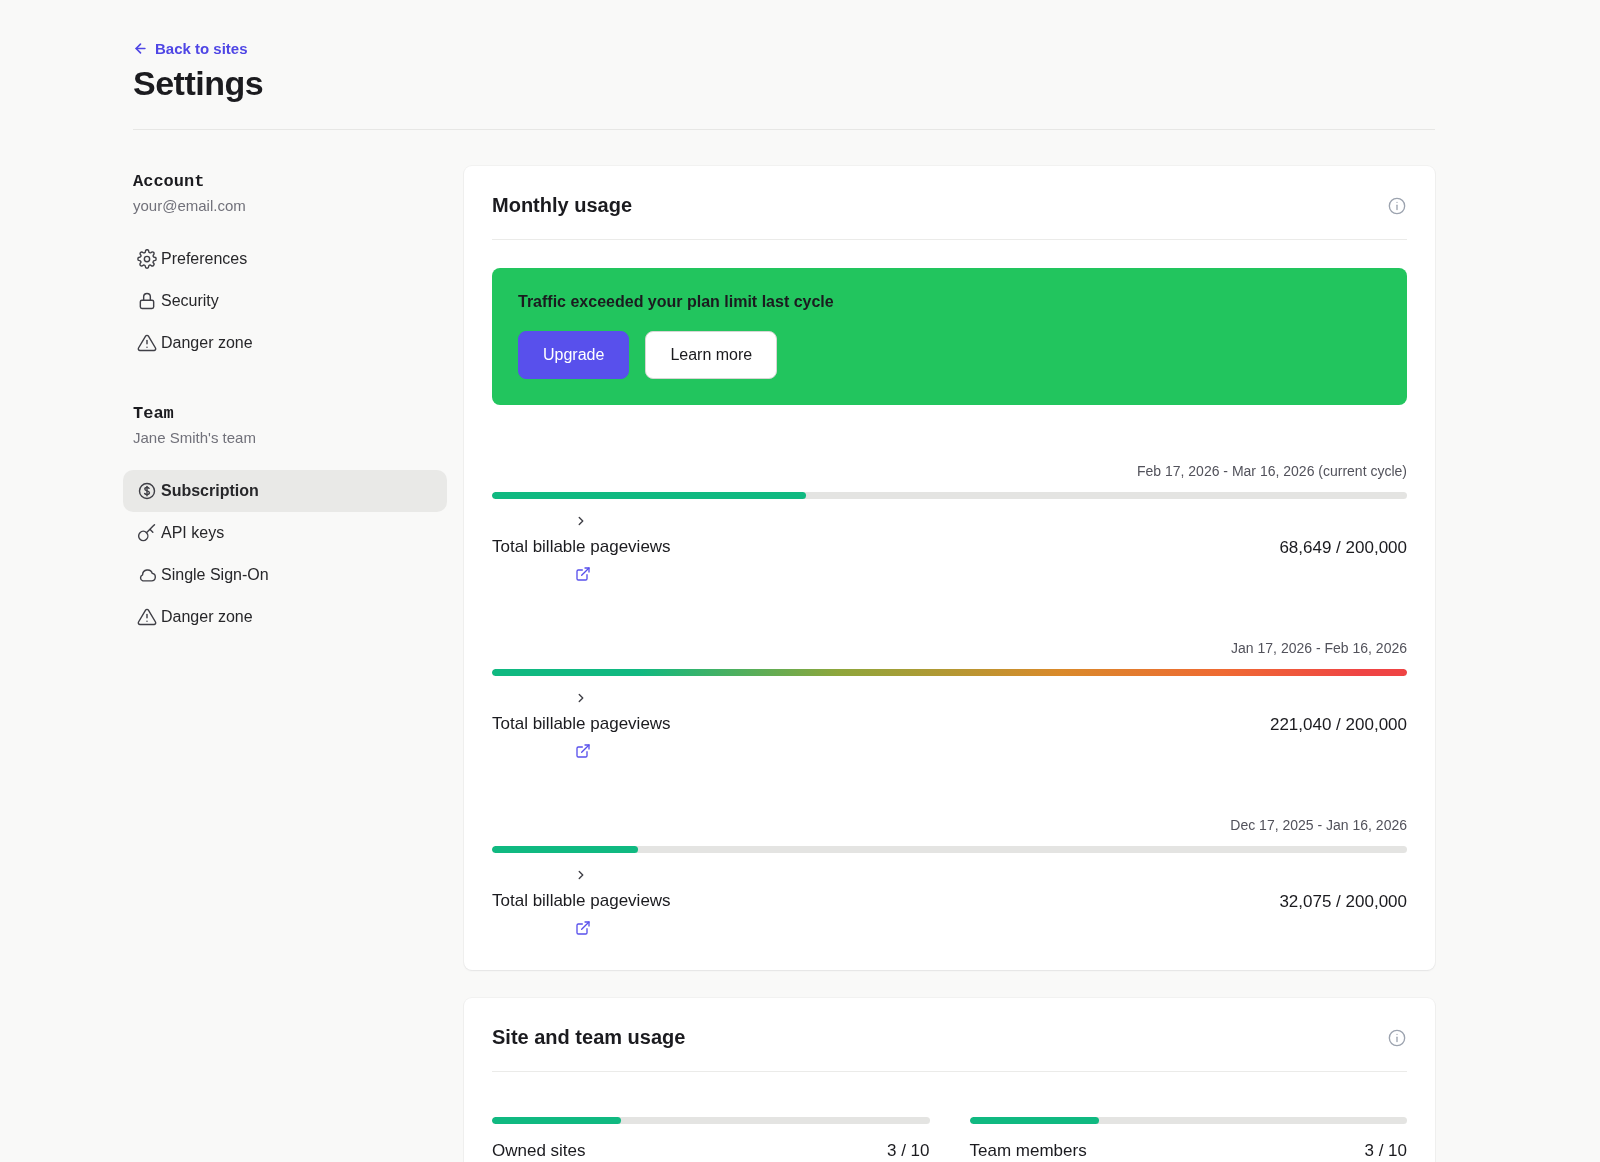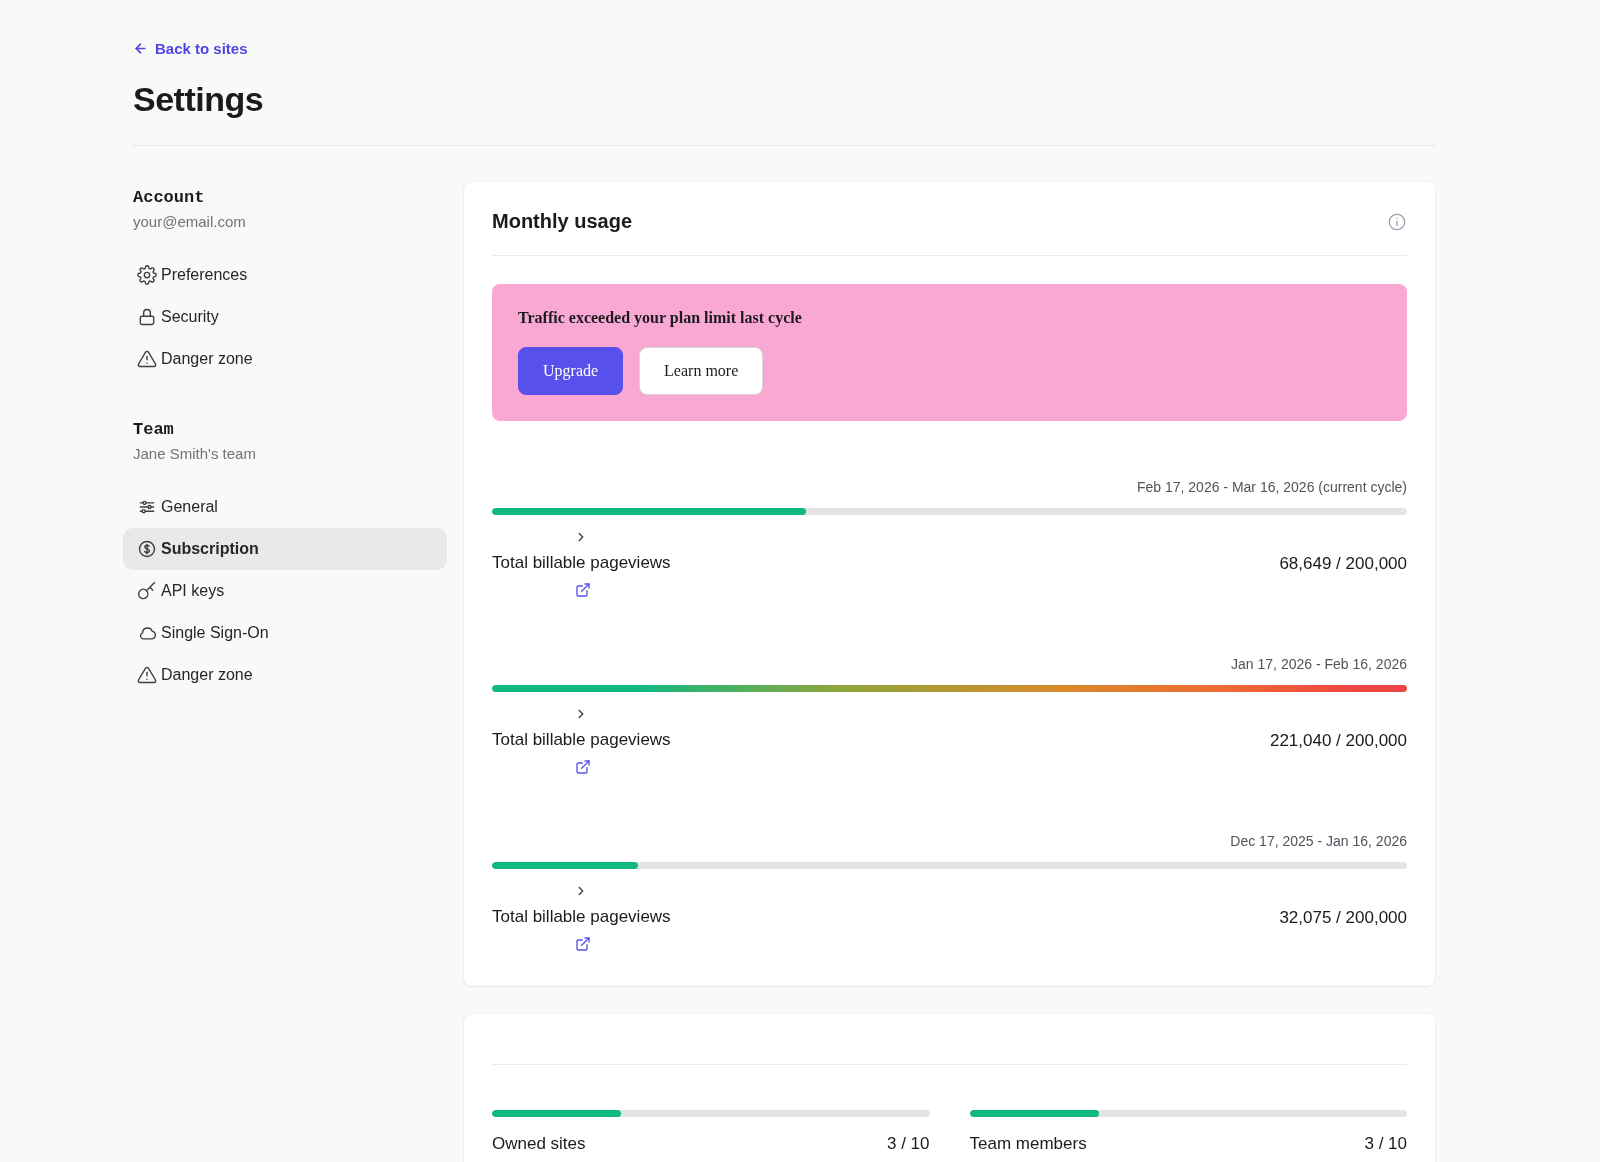--- a/index.html
+++ b/index.html
@@ -13,21 +13,21 @@
   .page { padding: 40px 165px 40px 133px; }
 
   
   .back-link {
     display: inline-flex; align-items: center; gap: 7px;
     color: #4f46e5; font-size: 15px; font-weight: 700;
     text-decoration: none; cursor: pointer;
   }
   .page-title {
     font-size: 34px; font-weight: 700; color: #1b1b1f;
-    letter-spacing: -0.5px; margin-top: 20px;
+    letter-spacing: -0.5px; margin-top: 4px;
   }
   .header-divider { border: none; border-top: 1px solid #e7e7e5; margin-top: 26px; }
 
   
   .layout { display: flex; margin-top: 36px; }
   .sidebar { flex: 0 0 331px; padding-top: 6px; }
   .main { flex: 1; min-width: 0; }
 
   
   .side-heading { font-size: 17px; font-weight: 700; color: #1b1b1f; font-family: Liberation Mono, monospace; }
@@ -49,23 +49,22 @@
     padding: 28px 28px 34px;
   }
   .card + .card { margin-top: 28px; }
   .card-head { display: flex; align-items: center; justify-content: space-between; }
   .card-title { font-size: 20px; font-weight: 600; color: #1b1b1f; }
   .info-icon { color: #9ca3af; display: flex; cursor: pointer; }
   .card-divider { border: none; border-top: 1px solid #ebebe9; margin-top: 22px; }
 
   
   .notice {
-    margin-top: 28px; background: #f9a8d4; border-radius: 8px;
+    margin-top: 28px; background: #22c55e; border-radius: 8px;
     padding: 25px 26px 26px;
-    font-family: Liberation Serif, serif;
   }
   .notice-title { font-size: 16px; font-weight: 600; color: #1b1b1f; }
   .notice-body {
     margin-top: 10px; font-size: 16px; color: #3f3f46;
     line-height: 24px; max-width: 880px;
   }
   .notice-actions { margin-top: 20px; display: flex; gap: 16px; }
   .btn {
     font-family: inherit; font-size: 16px; font-weight: 500;
     border-radius: 8px; padding: 12px 24px; cursor: pointer; line-height: 22px;
@@ -159,33 +158,20 @@
               </svg>
           </span>
           <span>Danger zone</span>
         </div>
       </div>
 
       <div class="side-heading">Team</div>
       <div class="side-subtext">Jane Smith's team</div>
 
       <div class="side-nav">
-        <div class="side-item">
-          <span class="icn">
-            <svg viewBox="0 0 24 24" fill="none" stroke="currentColor" stroke-width="1.7" stroke-linecap="round" stroke-linejoin="round">
-                <line x1="4" y1="7" x2="20" y2="7"></line>
-                <line x1="4" y1="12" x2="20" y2="12"></line>
-                <line x1="4" y1="17" x2="20" y2="17"></line>
-                <circle cx="9" cy="7" r="1.8" fill="#fff"></circle>
-                <circle cx="15" cy="12" r="1.8" fill="#fff"></circle>
-                <circle cx="8" cy="17" r="1.8" fill="#fff"></circle>
-              </svg>
-          </span>
-          <span>General</span>
-        </div>
         <div class="side-item active">
           <span class="icn">
             <svg viewBox="0 0 24 24" fill="none" stroke="currentColor" stroke-width="1.7" stroke-linecap="round" stroke-linejoin="round">
                 <circle cx="12" cy="12" r="9"></circle>
                 <path d="M14.5 8.8c-.5-.7-1.4-1.1-2.5-1.1-1.5 0-2.6.8-2.6 2 0 1.3 1.1 1.8 2.7 2.2 1.7.4 2.8 1 2.8 2.3 0 1.3-1.3 2.1-2.9 2.1-1.2 0-2.3-.5-2.8-1.3"></path>
                 <line x1="12" y1="6.4" x2="12" y2="17.6"></line>
               </svg>
           </span>
           <span>Subscription</span>
         </div>
@@ -313,20 +299,30 @@
                   </svg>
               </span>
             </div>
             <span class="cycle-value">32,075 / 200,000</span>
           </div>
         </div>
 
       </div>
 
       <div class="card">
+        <div class="card-head">
+          <div class="card-title">Site and team usage</div>
+          <span class="info-icon">
+            <svg width="20" height="20" viewBox="0 0 24 24" fill="none" stroke="currentColor" stroke-width="1.6" stroke-linecap="round">
+                <circle cx="12" cy="12" r="9.2"></circle>
+                <line x1="12" y1="11" x2="12" y2="16.2"></line>
+                <line x1="12" y1="7.6" x2="12.01" y2="7.6"></line>
+              </svg>
+          </span>
+        </div>
         <hr class="card-divider">
 
         <div class="metrics">
           <div class="metric">
             <div class="track">
               <div class="fill" style="width: 29.5%;"></div>
             </div>
             <div class="metric-row">
               <span class="metric-label">Owned sites</span>
               <span class="metric-value">3 / 10</span>

